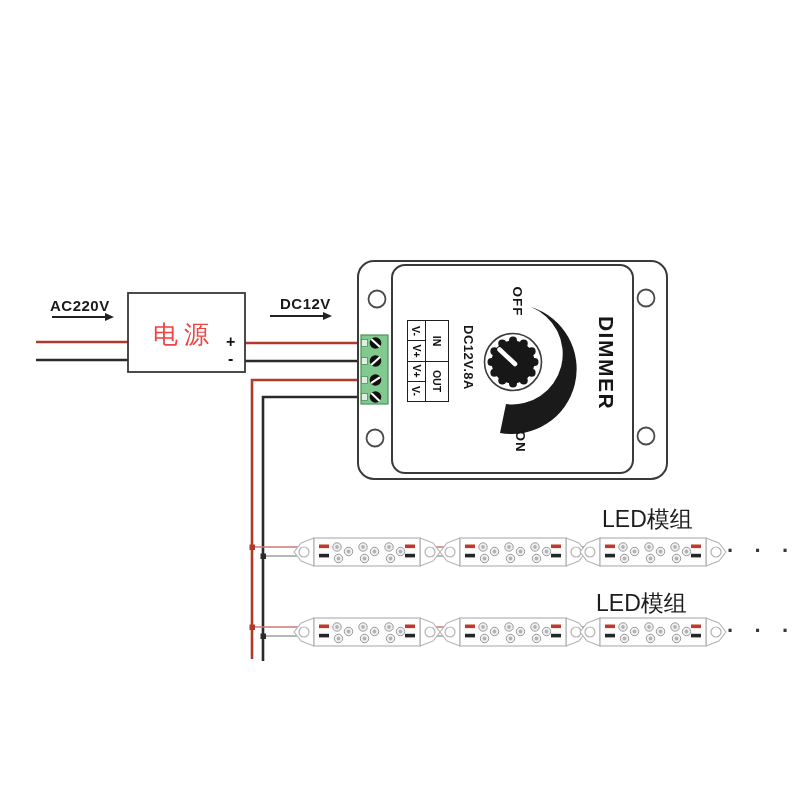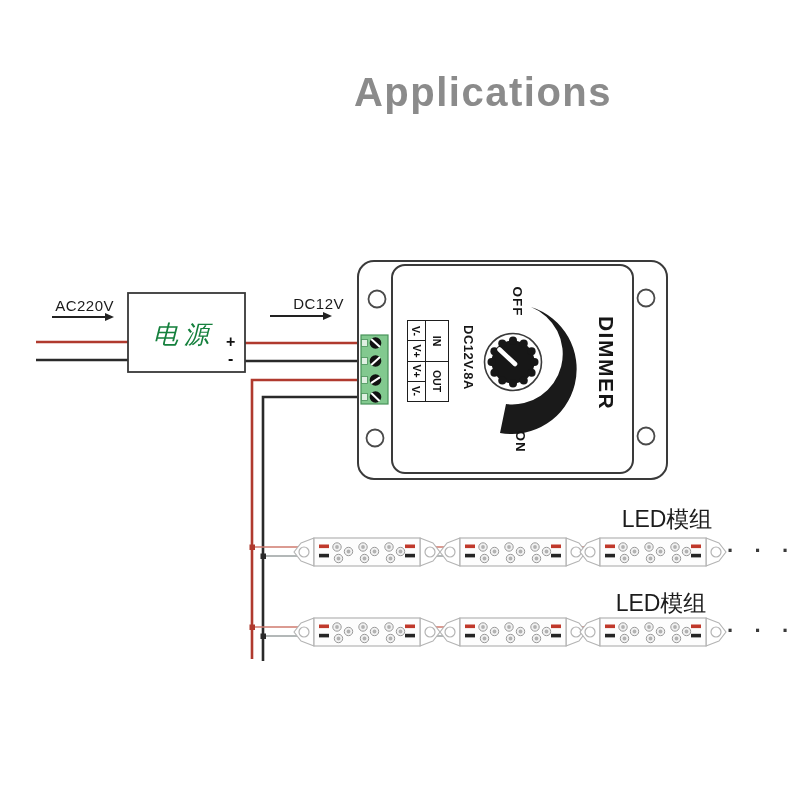--- a/index.html
+++ b/index.html
@@ -1,46 +1,46 @@
 <!DOCTYPE html>
 <html><head>
 <meta charset="utf-8">
 <style>
   html,body{margin:0;padding:0;background:#ffffff;}
   .canvas{position:relative;width:800px;height:800px;background:#ffffff;overflow:hidden;
           font-family:"Liberation Sans", sans-serif;}
   .abs{position:absolute;}
   .title{left:283px;top:70px;width:400px;text-align:center;font-size:40px;font-weight:bold;
          color:#8b8b8b;letter-spacing:1.5px;}
-  .flow-label{font-size:15px;font-weight:normal;color:#1a1a1a;text-align:right;letter-spacing:.5px;}
+  .flow-label{font-size:15px;font-weight:bold;color:#1a1a1a;text-align:left;letter-spacing:.5px;}
   .ac{left:50px;top:297px;width:64px;}
   .dc{left:280px;top:295px;width:64px;}
-  .psu-label{left:128px;top:318px;width:112px;text-align:center;font-size:25px;color:#15803d;
-             letter-spacing:6px;font-style:italic;}
+  .psu-label{left:128px;top:318px;width:112px;text-align:center;font-size:25px;color:#ef4444;
+             letter-spacing:6px;}
   .psu-plus{left:226px;top:333px;font-size:16px;font-weight:bold;color:#111;}
   .psu-minus{left:228px;top:350px;font-size:16px;font-weight:bold;color:#111;}
   .rot90{transform:rotate(90deg);}
   .io-box{left:407px;top:320px;width:42px;height:82px;border:1.6px solid #1e1e1e;background:#fff;
           display:flex;flex-direction:row;box-sizing:border-box;}
   .io-col{display:flex;flex-direction:column;flex:1;}
   .io-col.pins{border-right:1.6px solid #1e1e1e;}
   .io-cell{flex:1;display:flex;align-items:center;justify-content:center;
            border-bottom:1.6px solid #1e1e1e;overflow:visible;}
   .io-cell.last{border-bottom:none;}
   .io-cell span{font-size:10.5px;font-weight:bold;color:#111;white-space:nowrap;
                 transform:rotate(90deg);}
   .rating{left:433px;top:350px;width:70px;text-align:center;font-size:13px;font-weight:bold;
           color:#161616;letter-spacing:.5px;}
   .offlab{left:487px;top:294px;width:60px;text-align:center;font-size:13.5px;font-weight:bold;
           color:#141414;letter-spacing:1px;}
   .onlab{left:490px;top:434px;width:60px;text-align:center;font-size:13.5px;font-weight:bold;
          color:#141414;letter-spacing:1px;}
   .dimmer-name{left:551px;top:351px;width:110px;text-align:center;font-size:21px;font-weight:bold;
                color:#161616;letter-spacing:1.5px;}
-  .led-label{width:130px;text-align:center;font-size:23px;color:#1c1c1c;}
+  .led-label{width:130px;font-size:23px;color:#1c1c1c;}
   .led1{left:602px;top:504px;}
   .led2{left:596px;top:588px;}
   .dots{font-size:22px;font-weight:bold;color:#3a3a3a;letter-spacing:7px;}
   .dots1{left:727px;top:538px;}
   .dots2{left:727px;top:618px;}
   svg{position:absolute;left:0;top:0;}
 </style>
 </head>
 <body>
 
@@ -173,21 +173,20 @@
       <use href="#led-module" x="580" y="552"></use>
     </g>
 
     <g>
       <use href="#led-module" x="294" y="632"></use>
       <use href="#led-module" x="440" y="632"></use>
       <use href="#led-module" x="580" y="632"></use>
     </g>
   </svg>
 
-  <div class="abs title">Applications</div>
 
   <div class="abs flow-label ac">AC220V</div>
   <div class="abs flow-label dc">DC12V</div>
 
   <div class="abs psu-label">电源</div>
   <div class="abs psu-plus">+</div>
   <div class="abs psu-minus">-</div>
 
   <div class="abs io-box">
     <div class="io-col pins">

